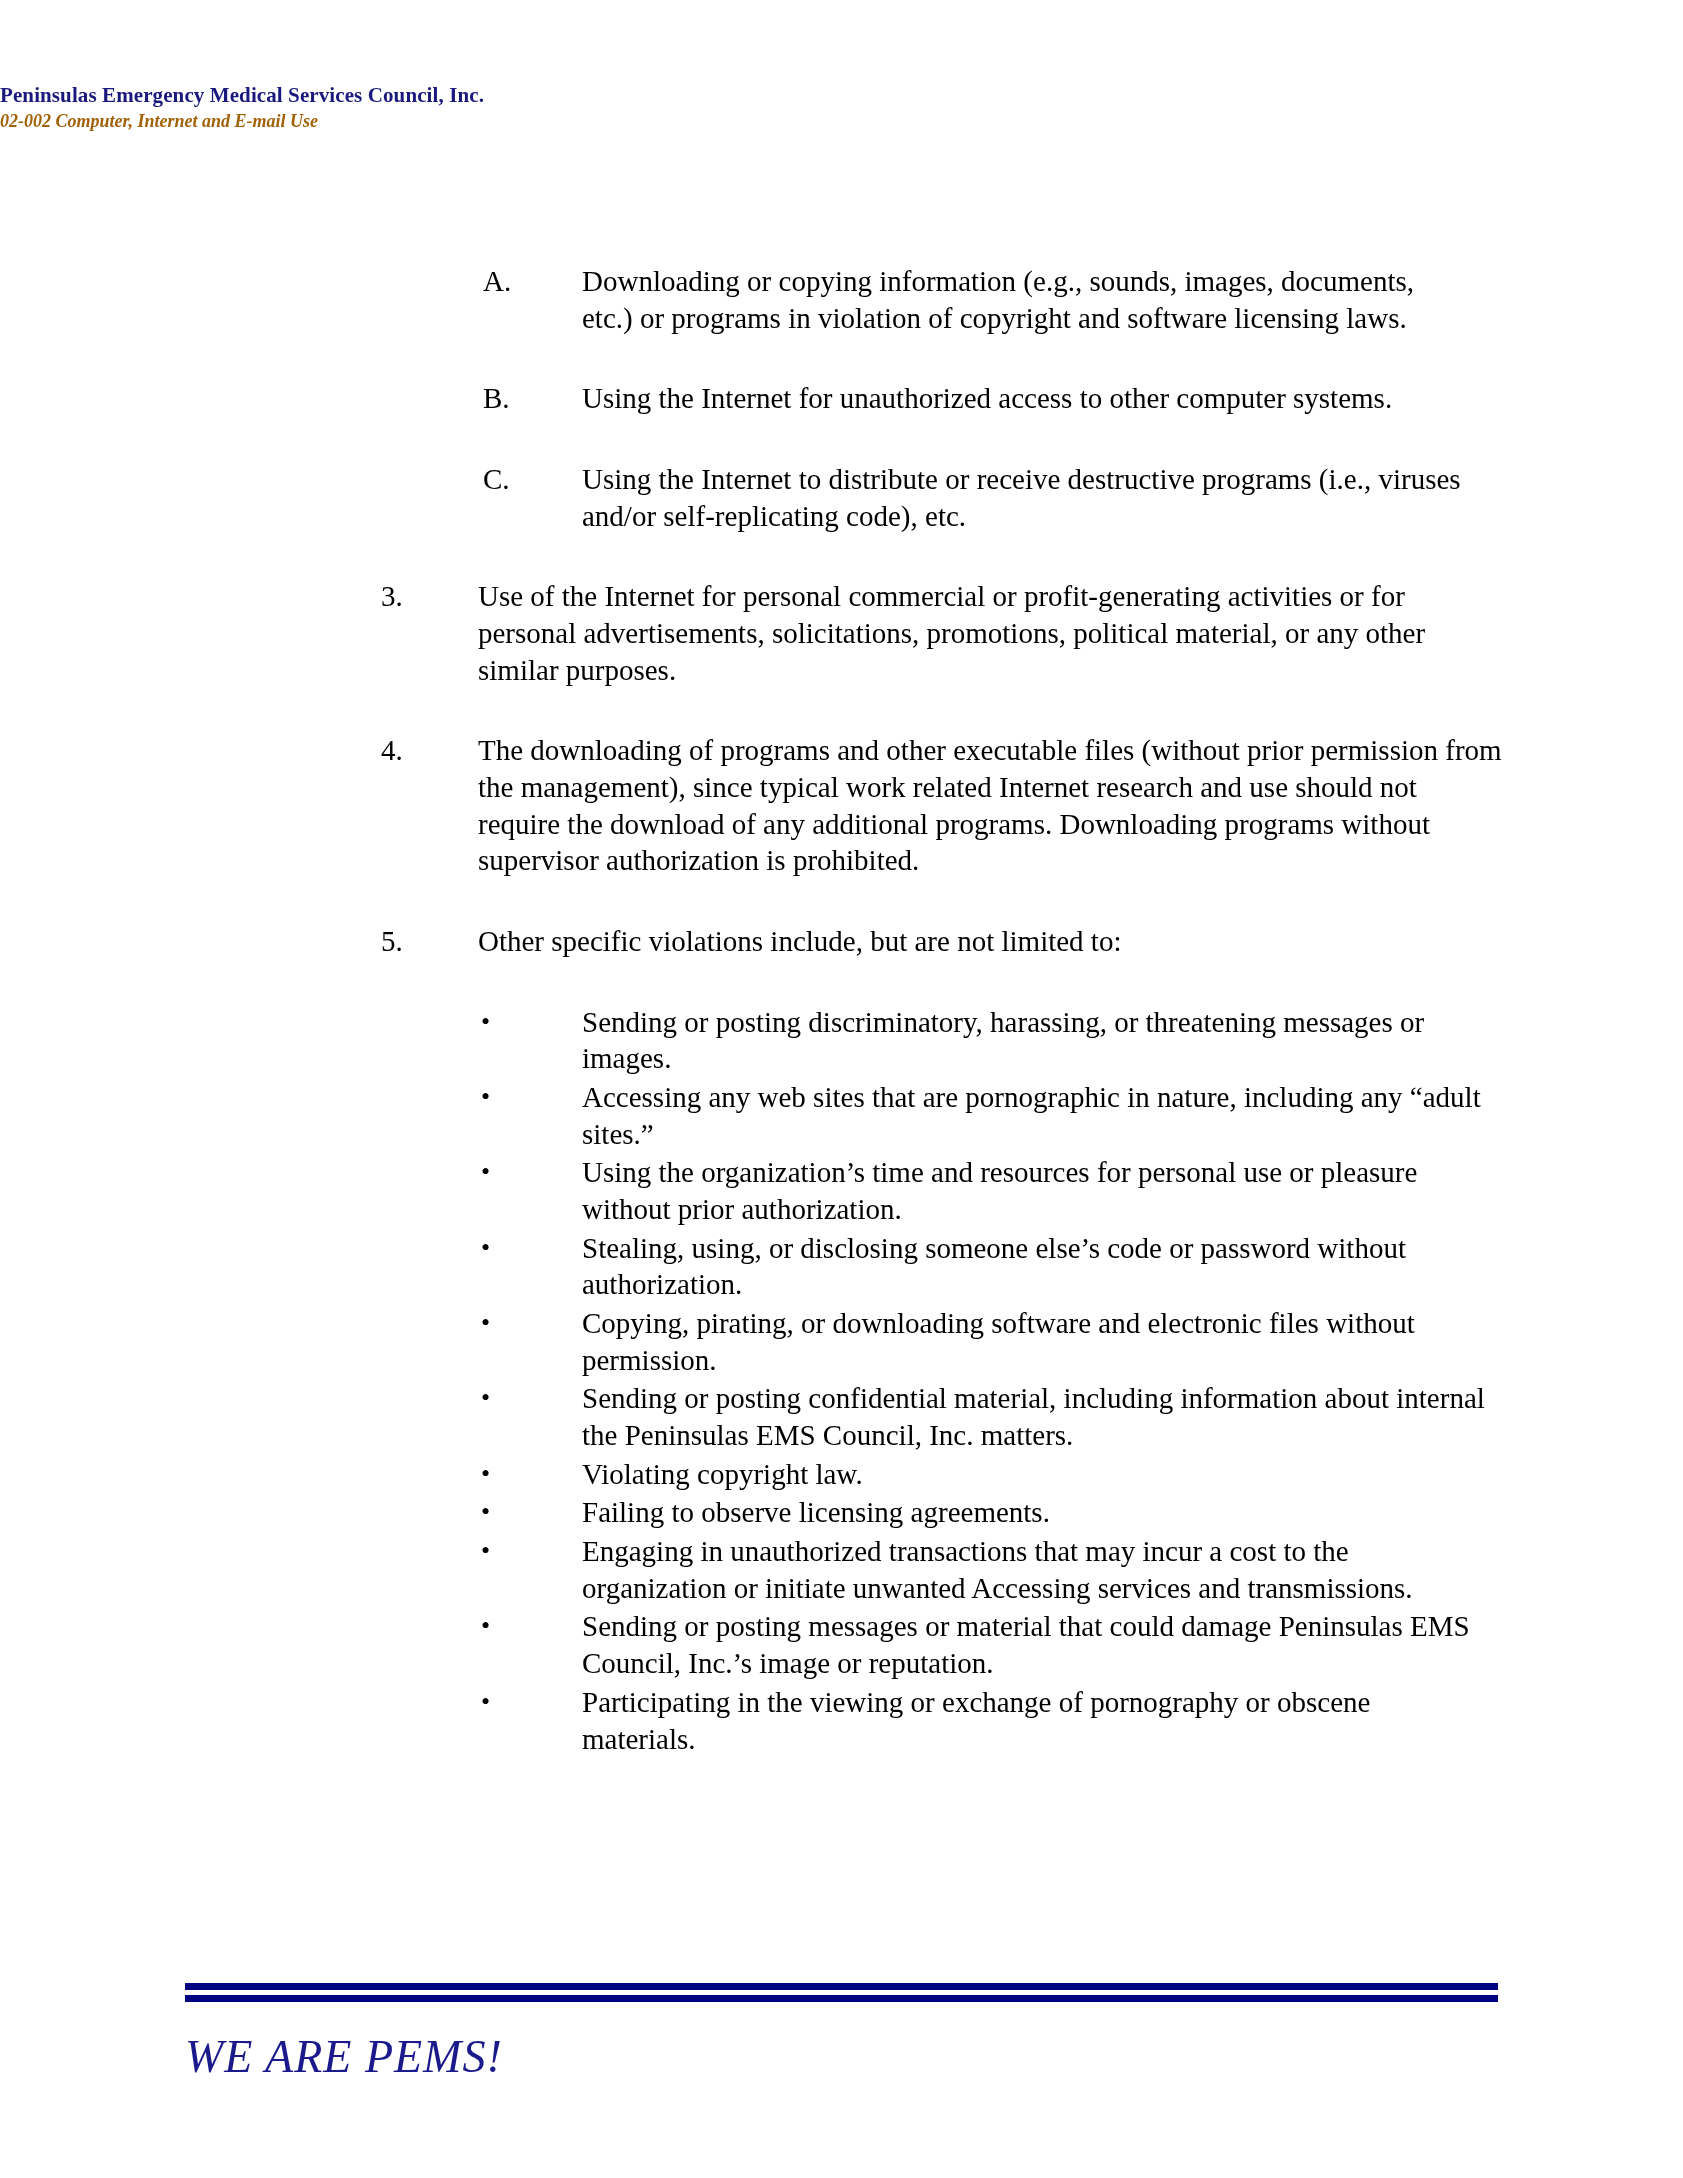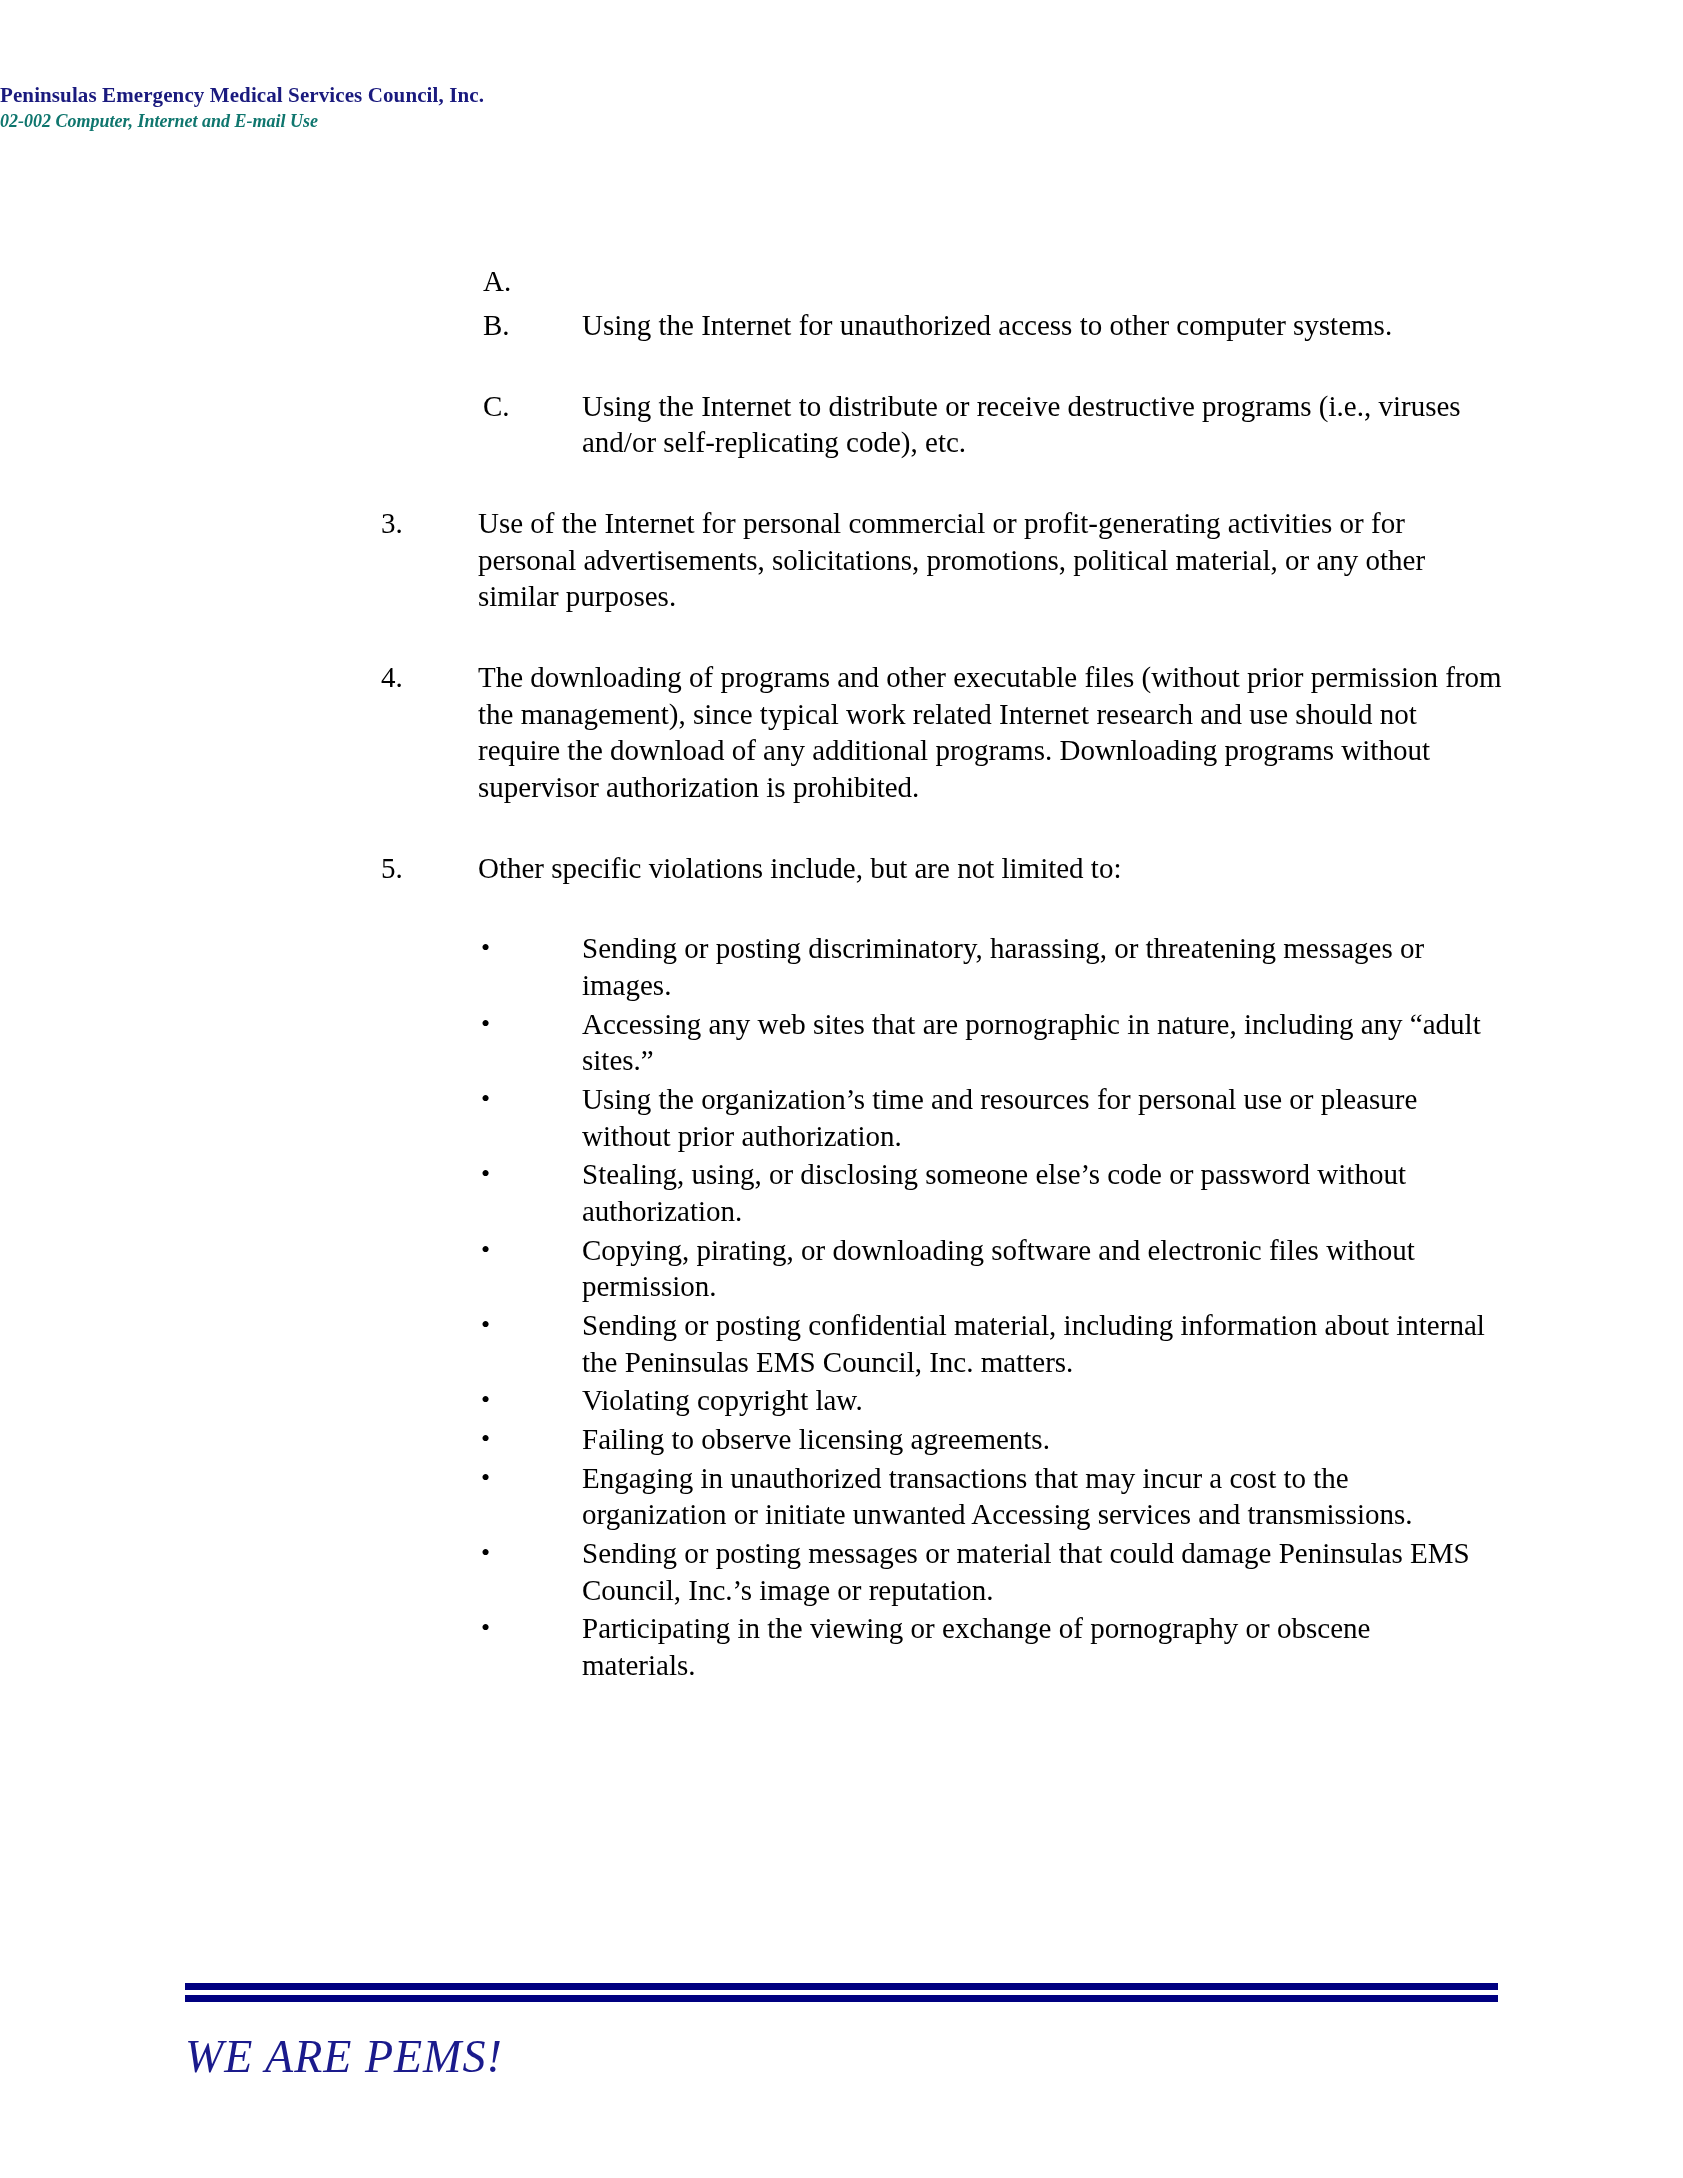--- a/index.html
+++ b/index.html
@@ -36,21 +36,21 @@
     letter-spacing: 0.1px;
     line-height: 1.15;
     white-space: nowrap;
   }
 
   .header-subtitle {
     font-family: "Liberation Serif", "DejaVu Serif", serif;
     font-style: italic;
     font-weight: bold;
     font-size: 18px;
-    color: #0f766e;
+    color: #a16207;
     margin-top: 4px;
     line-height: 1.15;
     white-space: nowrap;
   }
 
   
   .doc-body {
     position: absolute;
     top: 263px;
     left: 0;
@@ -169,20 +169,21 @@
 
   <div class="doc-header">
     <div class="header-org">Peninsulas Emergency Medical Services Council, Inc.</div>
     <div class="header-subtitle">02-002 Computer, Internet and E-mail Use</div>
   </div>
 
   <div class="doc-body">
 
     <div class="lettered-item">
       <span class="marker">A.</span>
+      <span class="content">Downloading or copying information (e.g., sounds, images, documents, etc.) or programs in violation of copyright and software licensing laws.</span>
     </div>
 
     <div class="lettered-item">
       <span class="marker">B.</span>
       <span class="content">Using the Internet for unauthorized access to other computer systems.</span>
     </div>
 
     <div class="lettered-item">
       <span class="marker">C.</span>
       <span class="content">Using the Internet to distribute or receive destructive programs (i.e., viruses and/or self-replicating code), etc.</span>

